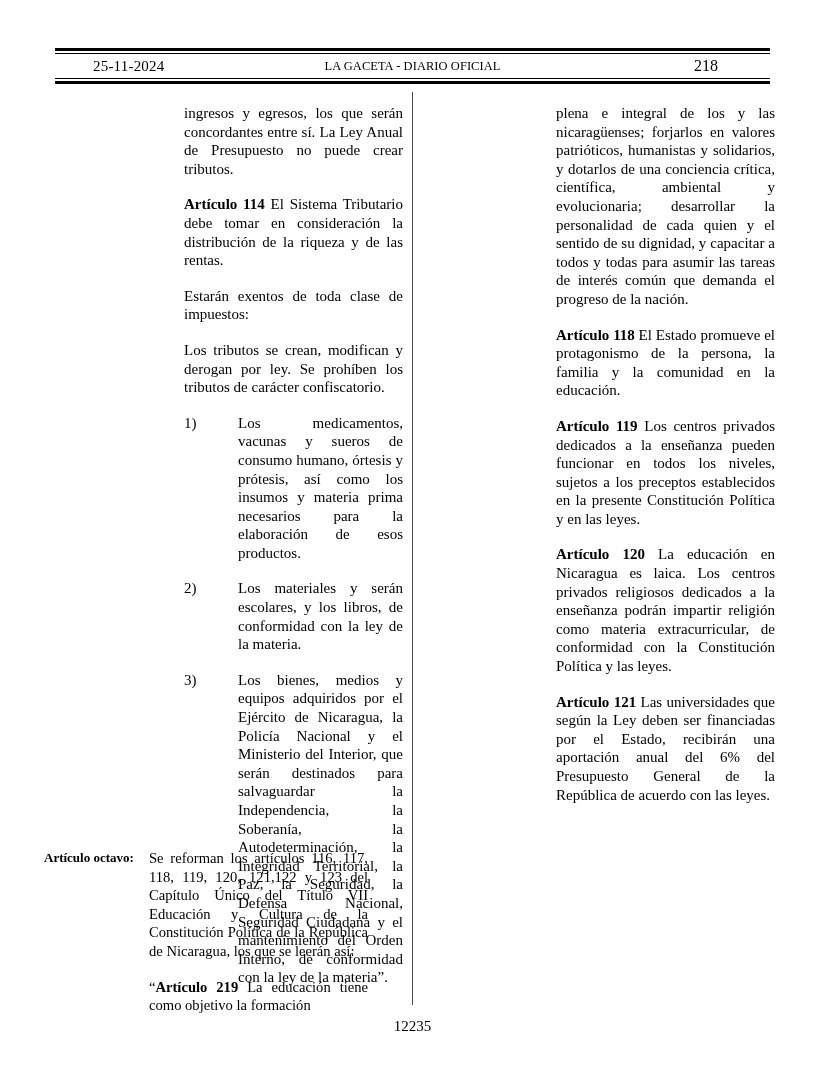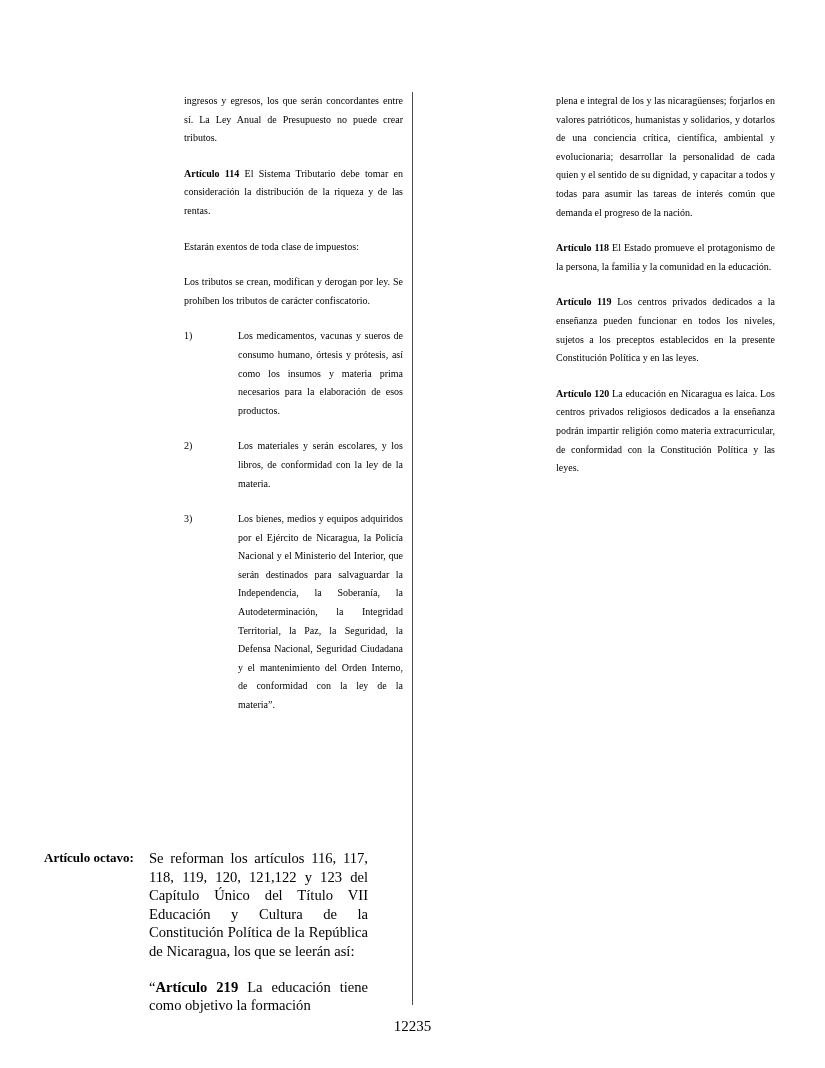--- a/index.html
+++ b/index.html
@@ -82,22 +82,22 @@
     left: 412px;
     top: 92px;
     width: 1px;
     height: 913px;
     background: #4a4a4a;
   }
 
   
   .col {
     position: absolute;
-    top: 92px;
-    font-size: 10px;
+    top: 104px;
+    font-size: 15px;
     line-height: 18.6px;
     text-align: justify;
     text-justify: inter-word;
   }
   .col-left {
     left: 184px;
     width: 219px;
   }
   .col-right {
     left: 556px;
@@ -160,20 +160,31 @@
     text-align: center;
     font-size: 15px;
     font-family: Liberation Serif, serif;
   }
 </style>
 </head>
 <body>
 
 <div class="page">
 
+  <div class="masthead">
+    <div class="rule-thick"></div>
+    <div class="rule-thin"></div>
+    <div class="masthead-row">
+      <span class="mh-date">25-11-2024</span>
+      <span class="mh-title">LA GACETA - DIARIO OFICIAL</span>
+      <span class="mh-page">218</span>
+    </div>
+    <div class="rule-thin-b"></div>
+    <div class="rule-thick"></div>
+  </div>
 
   <div class="divider"></div>
 
   <div class="col col-left">
 
     <p>ingresos y egresos, los que serán concordantes entre sí. La Ley Anual de Presupuesto no puede crear tributos.</p>
 
     <p><b>Artículo 114</b><span> El Sistema Tributario debe tomar en consideración la distribución de la riqueza y de las rentas.</span></p>
 
     <p>Estarán exentos de toda clase de impuestos:</p>
@@ -210,20 +221,21 @@
     <p>plena e integral de los y las nicaragüenses; forjarlos en valores patrióticos, humanistas y solidarios, y dotarlos de una conciencia crítica, científica, ambiental y evolucionaria; desarrollar la personalidad de cada quien y el sentido de su dignidad, y capacitar a todos y todas para asumir las tareas de interés común que demanda el progreso de la nación.</p>
 
 
     <p><b>Artículo 118</b><span> El Estado promueve el protagonismo de la persona, la familia y la comunidad en la educación.</span></p>
 
 
     <p><b>Artículo 119</b><span> Los centros privados dedicados a la enseñanza pueden funcionar en todos los niveles, sujetos a los preceptos establecidos en la presente Constitución Política y en las leyes.</span></p>
 
     <p><b>Artículo 120</b><span> La educación en Nicaragua es laica. Los centros privados religiosos dedicados a la enseñanza podrán impartir religión como materia extracurricular, de conformidad con la Constitución Política y las leyes.</span></p>
 
+    <p><b>Artículo 121</b><span> Las universidades que según la Ley deben ser financiadas por el Estado, recibirán una aportación anual del 6% del Presupuesto General de la República de acuerdo con las leyes.</span></p>
 
   </div>
 
   <div class="footer">
     <span>12235</span>
   </div>
 
 </div>
 
 </body></html>

